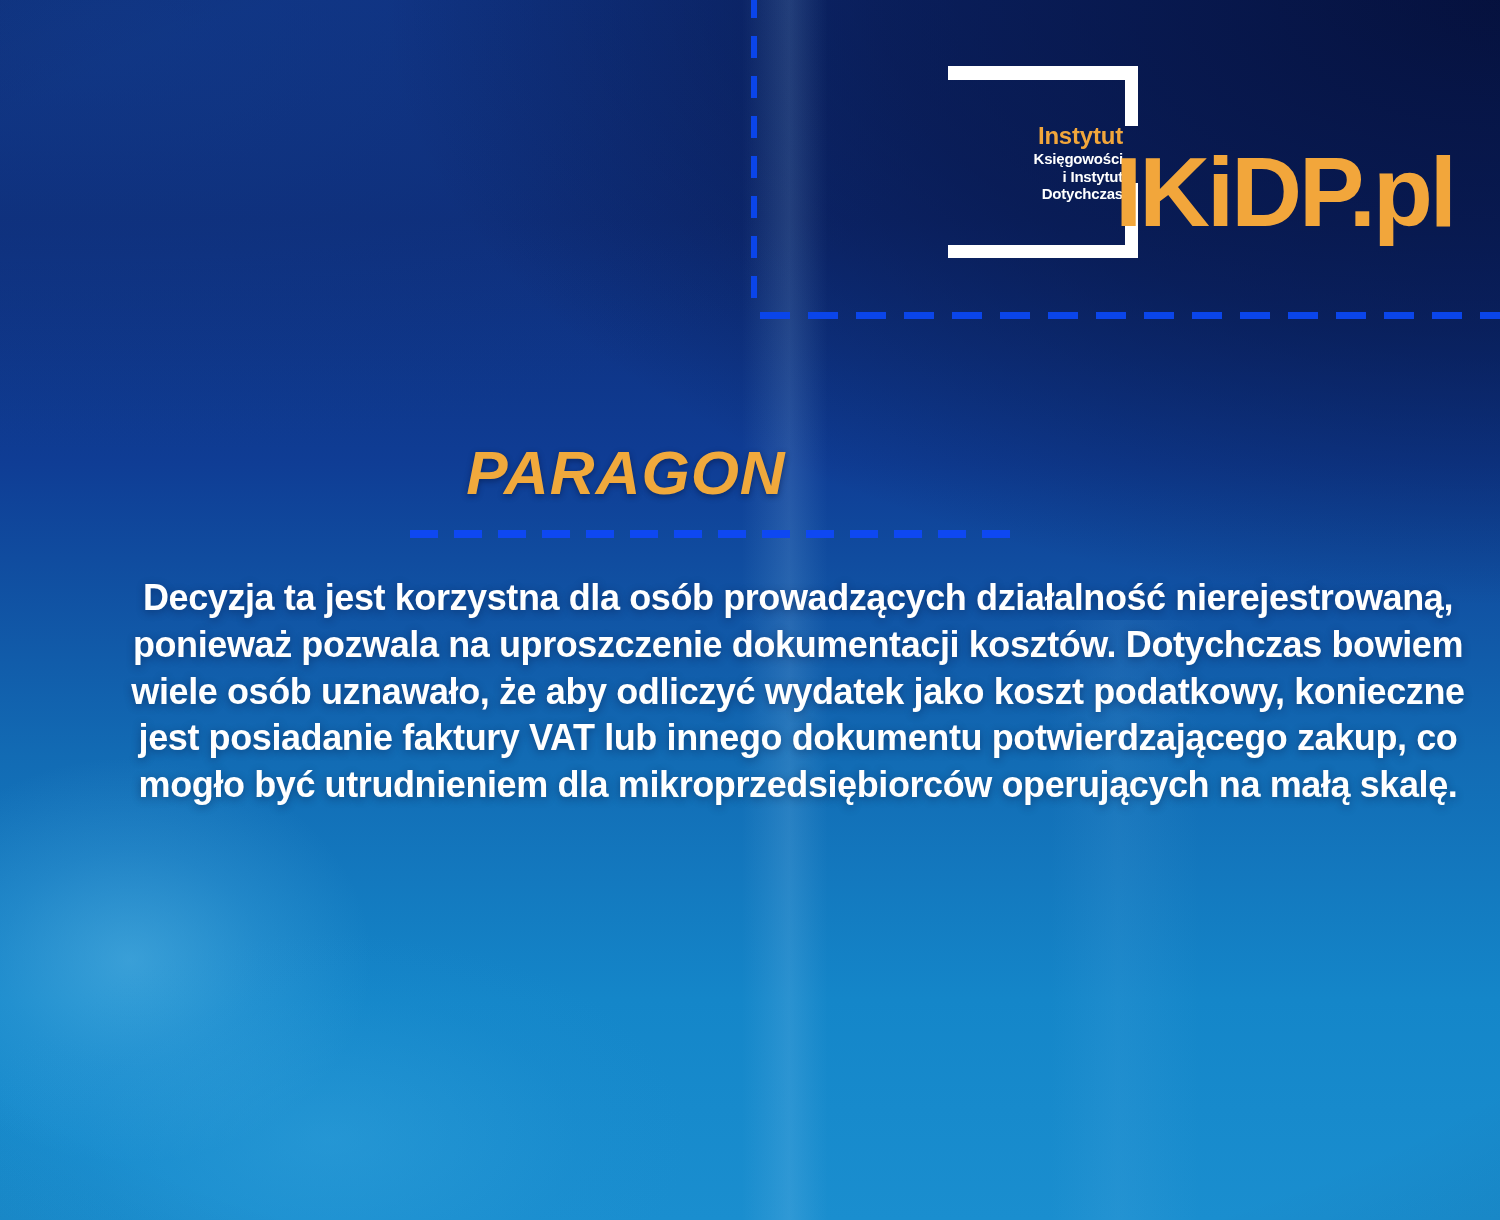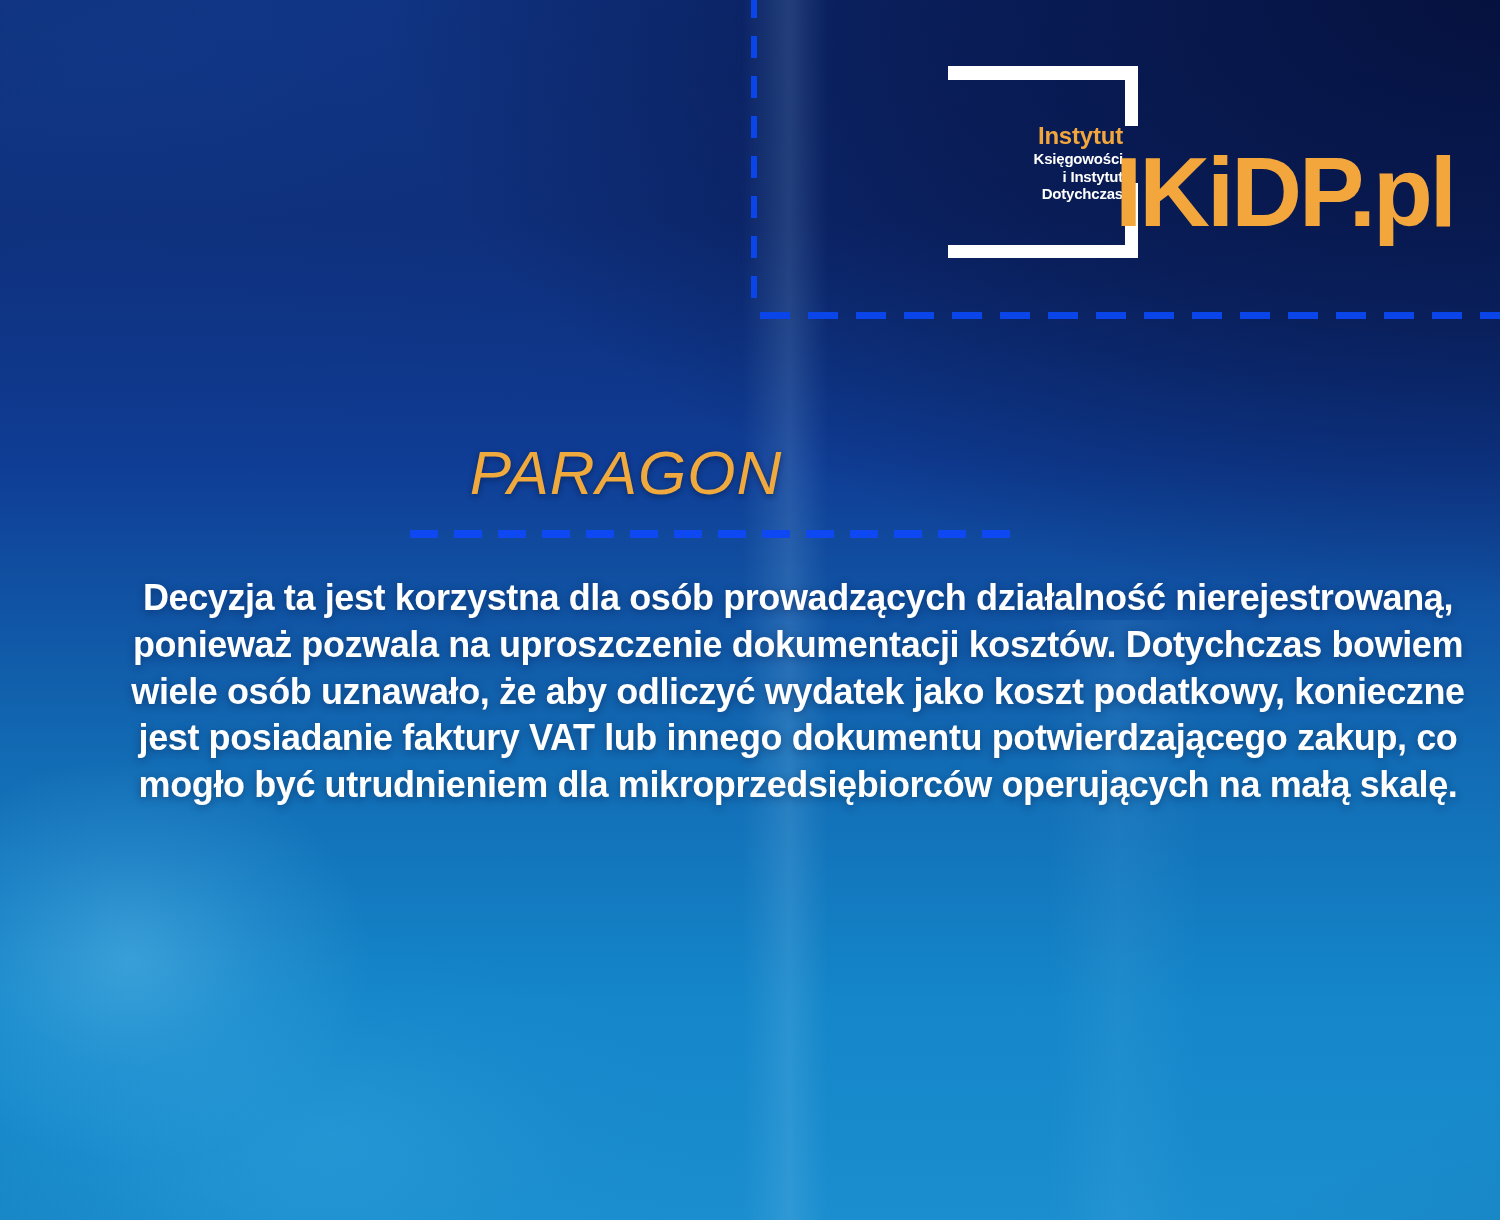--- a/index.html
+++ b/index.html
@@ -199,21 +199,21 @@
   }
 
   
   .title {
     position: absolute;
     left: 0;
     top: 437px;
     width: 1252px;
     text-align: center;
     font-size: 62px;
-    font-weight: normal;
+    font-weight: bold;
     font-style: italic;
     color: #f0a93c;
     letter-spacing: 1px;
     text-shadow: 0 2px 6px rgba(3,14,52,0.45);
   }
 
   
   .body-copy {
     position: absolute;
     left: 60px;

